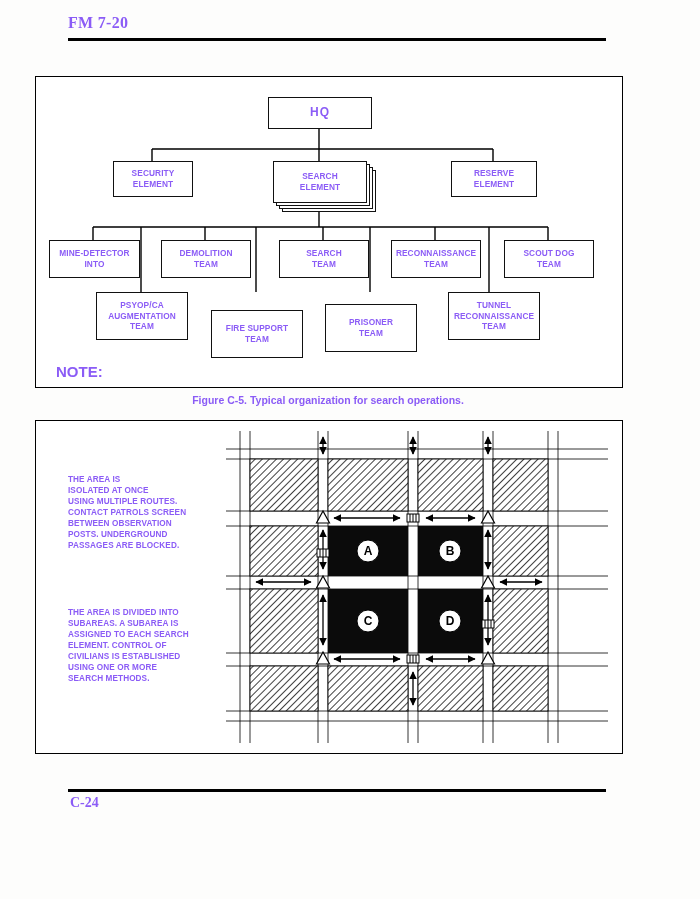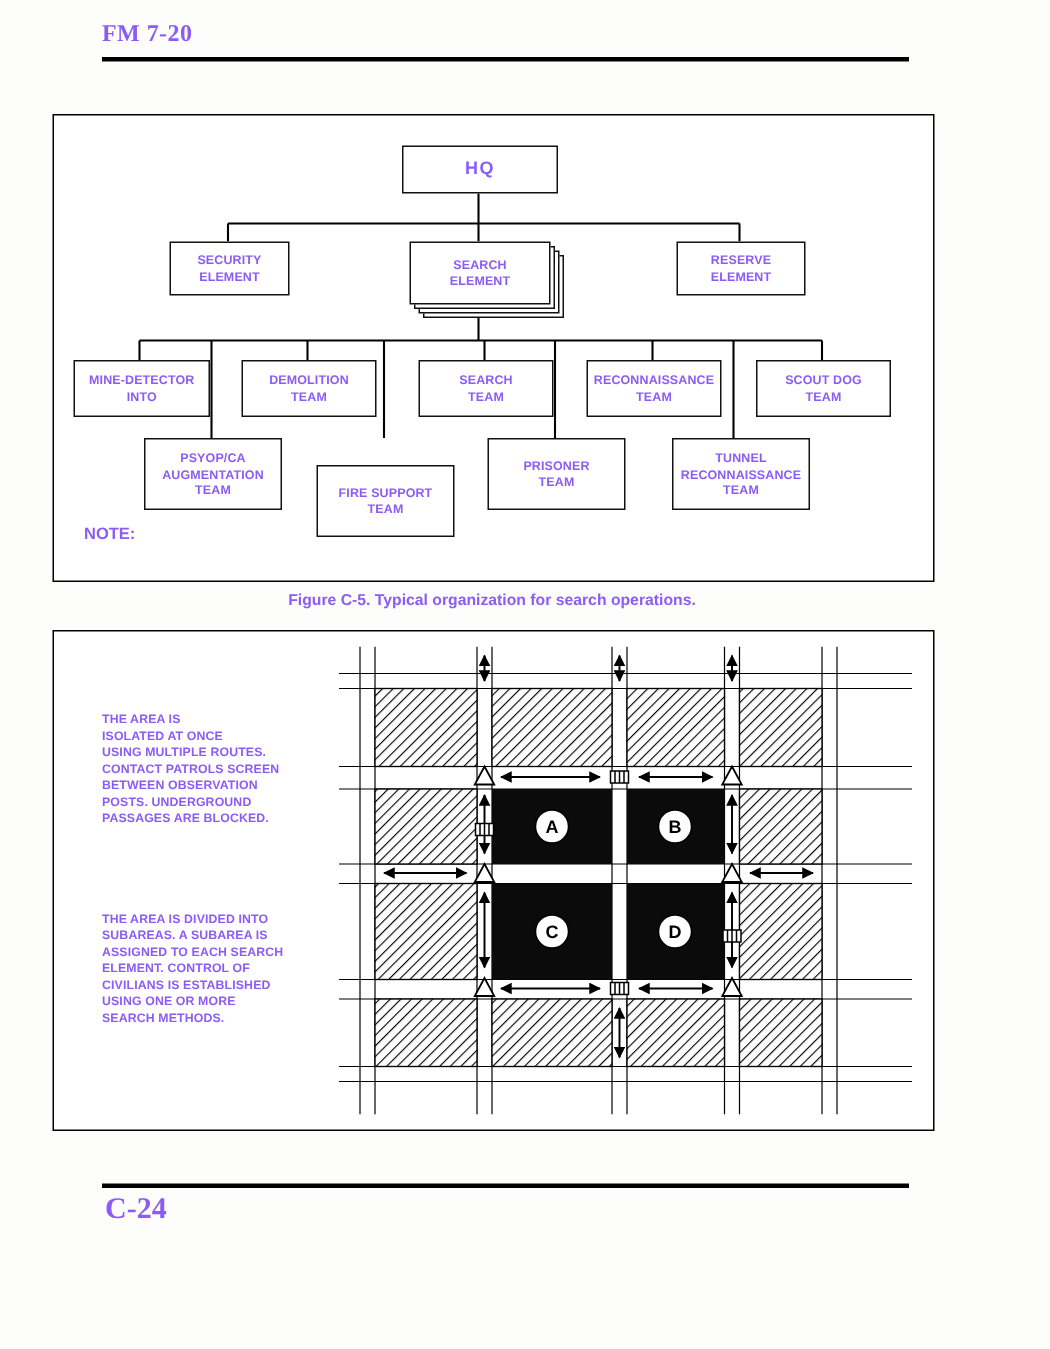--- a/index.html
+++ b/index.html
@@ -3,37 +3,37 @@
 <meta charset="utf-8">
 <style>
   html,body{margin:0;padding:0;}
   body{width:700px;height:899px;background:#f6f6f4;}
   .page{position:relative;width:700px;height:899px;background:#fdfdfc;font-family:"Liberation Sans",sans-serif;color:#8b5cf6;overflow:hidden;}
 
   .header-title{position:absolute;left:68px;top:14px;font-family:"Liberation Serif",serif;font-weight:bold;font-size:16px;letter-spacing:.3px;}
   .rule{position:absolute;left:68px;width:538px;height:2.5px;background:#000;}
   .rule-top{top:38px;}
   .rule-bottom{top:789px;}
-  .footer-page{position:absolute;left:70px;top:795px;font-family:"Liberation Serif",serif;font-weight:bold;font-size:20px;}
+  .footer-page{position:absolute;left:70px;top:795px;font-family:"Liberation Serif",serif;font-weight:bold;font-size:14px;}
 
   .frame{position:absolute;left:35px;width:586px;border:1.8px solid #000;background:#fff;}
   .frame-c5{top:76px;height:310px;}
   .frame-c6{top:420px;height:332px;}
   .caption{position:absolute;left:35px;width:586px;text-align:center;font-weight:bold;font-size:10.5px;}
   .caption-c5{top:394px;}
   .caption-c6{top:762px;}
 
   .connectors{position:absolute;left:0;top:0;width:100%;height:100%;}
   .obox{position:absolute;display:flex;align-items:center;justify-content:center;text-align:center;
         border:1.5px solid #111;background:#fff;font-weight:bold;font-size:8.3px;line-height:1.3;
         white-space:pre-line;letter-spacing:.1px;}
   .hq{font-size:12px;letter-spacing:1px;}
   .stack-layer{position:absolute;width:92px;height:40px;background:#fff;border:1.5px solid #111;}
 
-  .note{position:absolute;left:20px;top:273px;display:flex;font-size:11px;font-weight:bold;align-items:center;}
+  .note{position:absolute;left:20px;top:286px;display:flex;font-size:15px;font-weight:bold;align-items:center;}
   .note-label{width:44px;flex:none;}
   .note-text{white-space:pre-line;line-height:1.45;}
 
   .annotation{position:absolute;left:32px;width:158px;font-size:8.2px;font-weight:bold;line-height:11px;
               white-space:pre-line;letter-spacing:.1px;}
   .annotation-isolate{top:53px;}
   .annotation-divide{top:186px;}
   .map{position:absolute;left:190px;top:10px;width:382px;height:312px;}
 </style>
 </head>
@@ -76,21 +76,21 @@
     <div class="obox" style="left:355px;top:163px;width:88px;height:36px">RECONNAISSANCE
 TEAM</div>
     <div class="obox" style="left:468px;top:163px;width:88px;height:36px">SCOUT DOG
 TEAM</div>
 
     <div class="obox" style="left:60px;top:215px;width:90px;height:46px">PSYOP/CA
 AUGMENTATION
 TEAM</div>
     <div class="obox" style="left:175px;top:233px;width:90px;height:46px">FIRE SUPPORT
 TEAM</div>
-    <div class="obox" style="left:289px;top:215px;width:90px;height:46px">PRISONER
+    <div class="obox" style="left:289px;top:227px;width:90px;height:46px">PRISONER
 TEAM</div>
     <div class="obox" style="left:412px;top:215px;width:90px;height:46px">TUNNEL
 RECONNAISSANCE
 TEAM</div>
 
     <div class="note">
       <div class="note-label">NOTE:</div>
     </div>
   </div>
 

